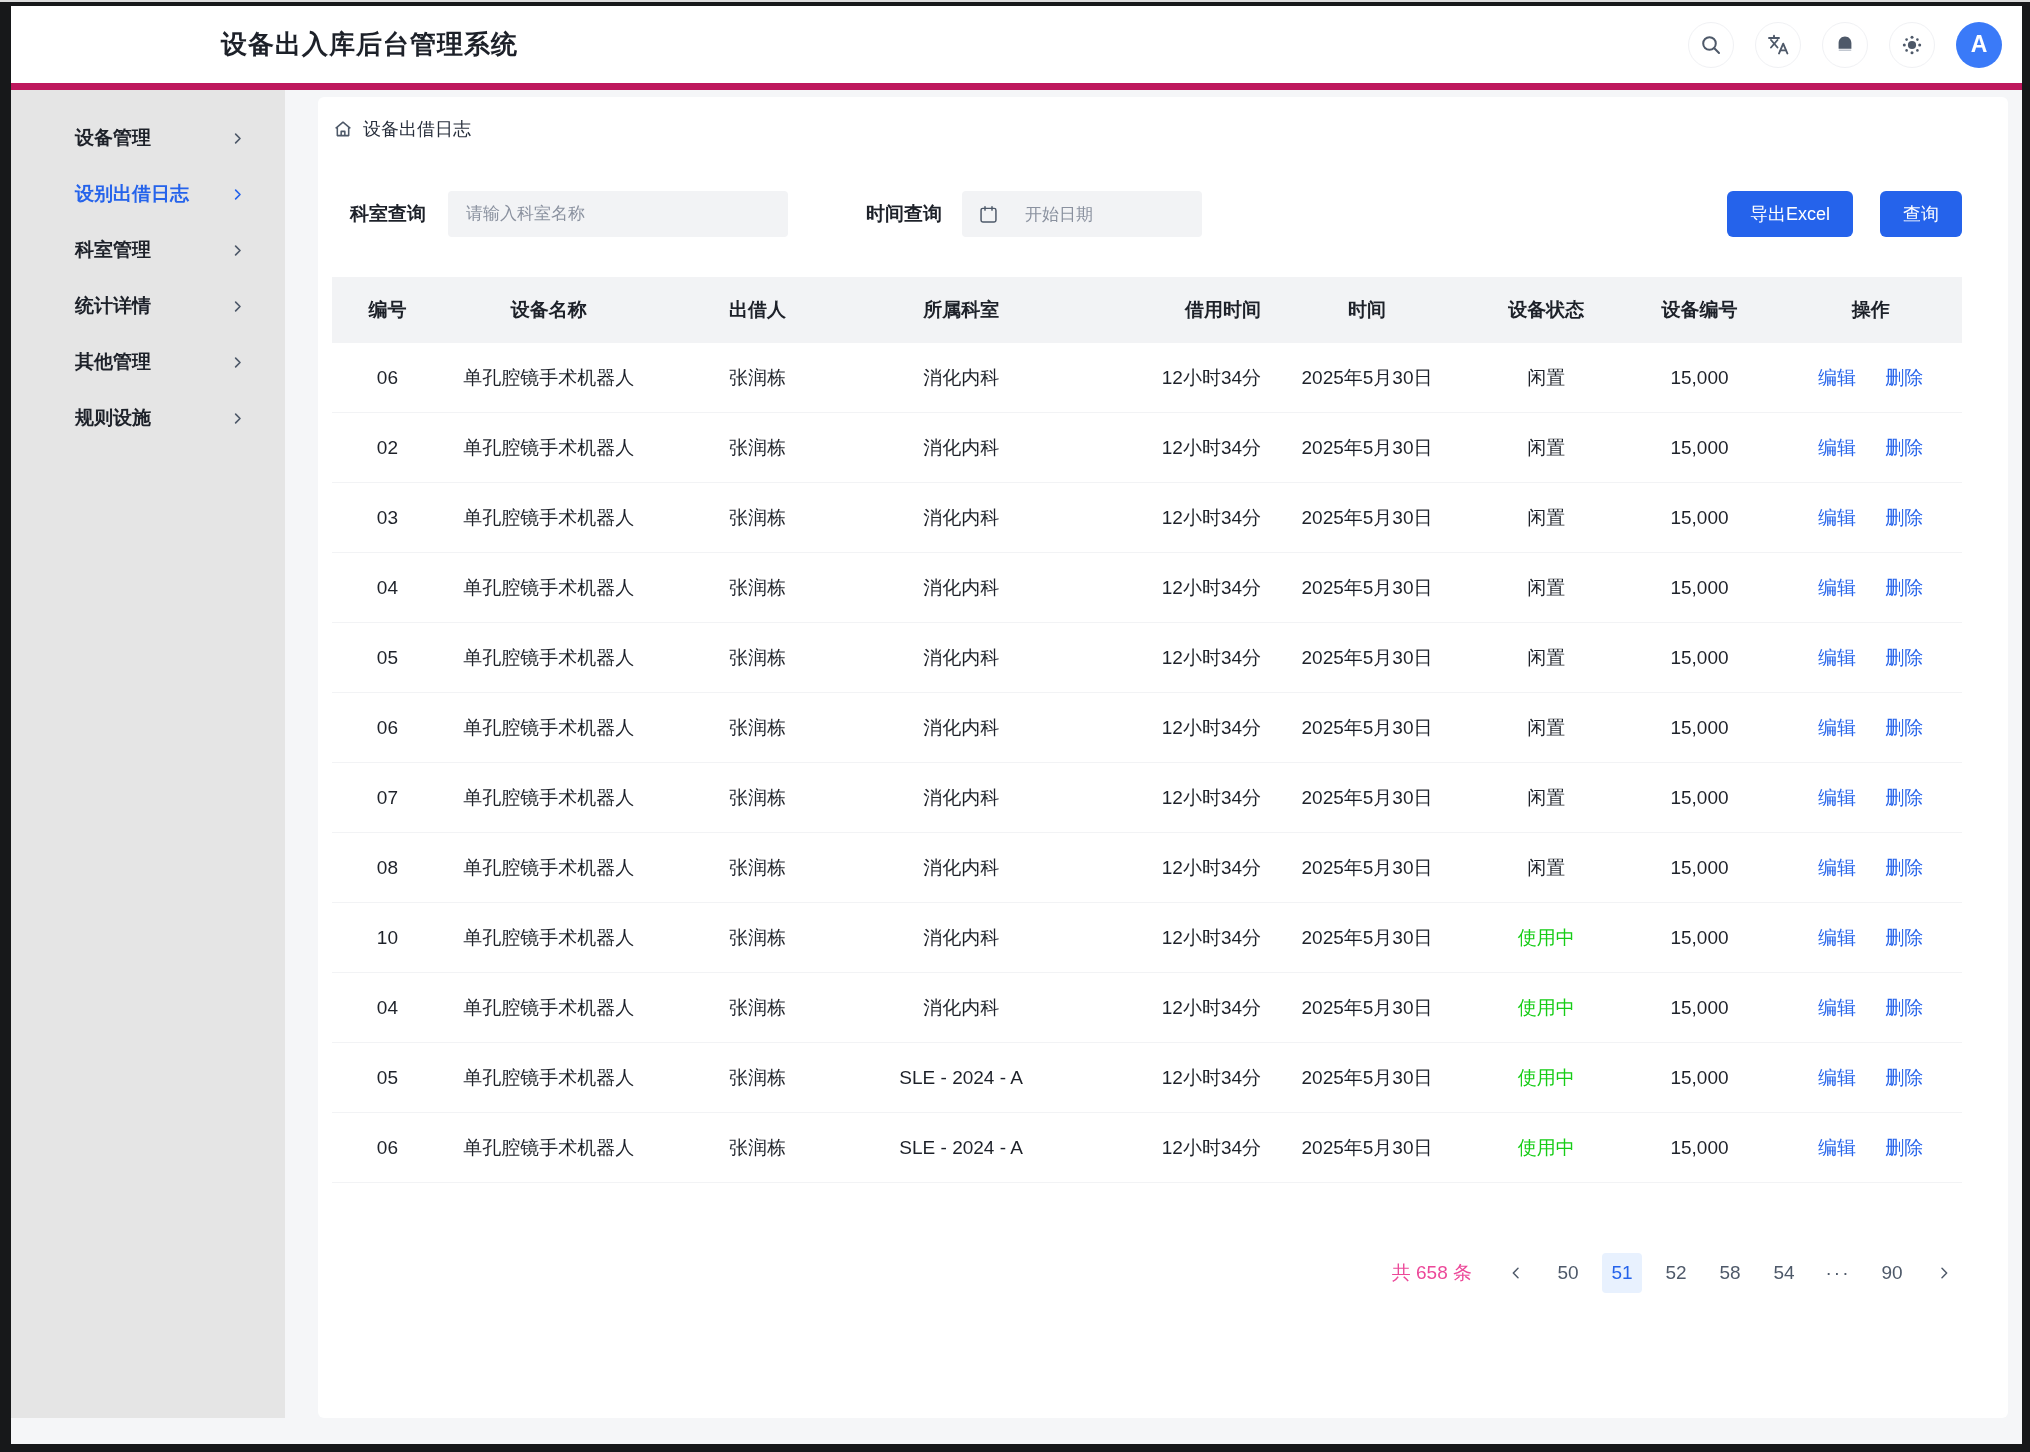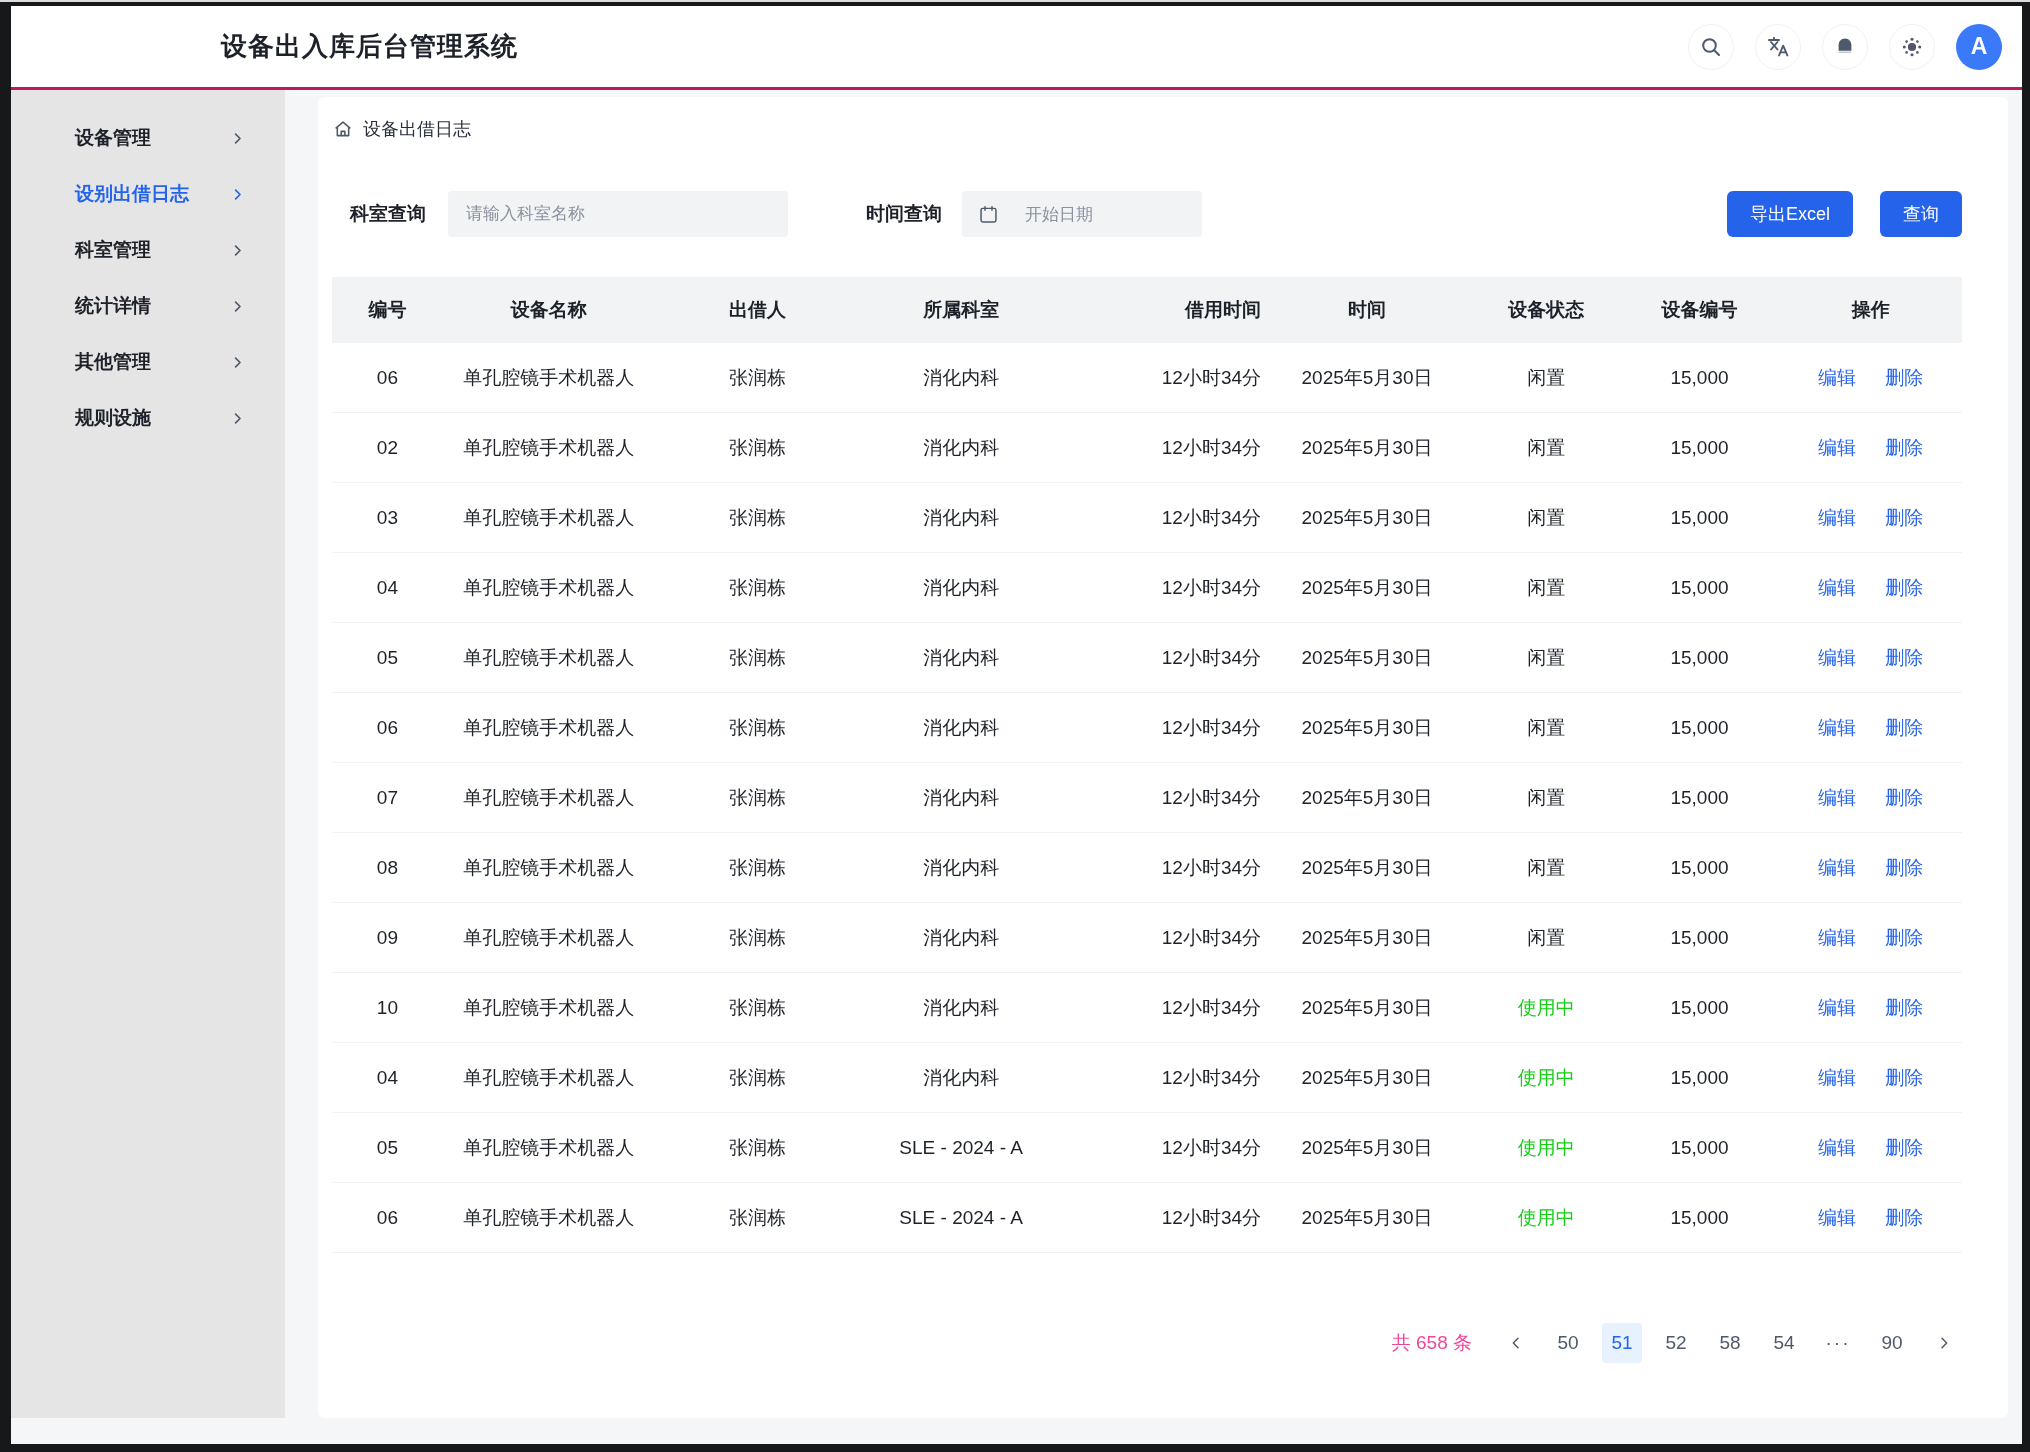--- a/index.html
+++ b/index.html
@@ -1,21 +1,21 @@
 <!DOCTYPE html>
 <html><head>
 <meta charset="utf-8">
 <style>
   html,body{margin:0;padding:0;width:2030px;height:1452px;overflow:hidden;
     font-family:"Liberation Sans","DejaVu Sans",sans-serif;background:#17181a;}
   .top-hairline{position:absolute;left:0;top:0;width:100%;height:2px;background:#dcdcdc;}
   .frame{position:absolute;left:11px;top:6px;right:8px;bottom:8px;background:#f5f6f8;
     display:flex;flex-direction:column;overflow:hidden;}
   
-  .topbar{height:84px;flex:none;background:#fff;border-bottom:3px solid #be185d;
+  .topbar{height:84px;flex:none;background:#fff;border-bottom:7px solid #be185d;
     display:flex;align-items:center;padding:0 20px 0 210px;box-sizing:border-box;}
   .topbar-title{font-size:26px;font-weight:700;color:#1d2129;letter-spacing:1px;}
   .topbar-actions{margin-left:auto;display:flex;align-items:center;gap:21px;}
   .icon-btn{width:46px;height:46px;border-radius:50%;background:#fff;border:1px solid #f0f1f4;
     display:flex;align-items:center;justify-content:center;cursor:pointer;box-sizing:border-box;}
   .icon-btn svg{display:block;}
   .avatar{width:46px;height:46px;border-radius:50%;background:#3a7af8;color:#fff;
     display:flex;align-items:center;justify-content:center;font-size:23px;font-weight:600;cursor:pointer;}
   
   .body-row{flex:1;display:flex;min-height:0;padding-bottom:26px;box-sizing:border-box;}
@@ -350,34 +350,20 @@
     <td>12小时34分</td>
     <td>2025年5月30日</td>
     <td class="status-idle">闲置</td>
     <td>15,000</td>
     <td>
       <span class="op-link">编辑</span>
       <span class="op-link">删除</span>
     </td>
   </tr>
 
-  <tr>
-    <td>09</td>
-    <td>单孔腔镜手术机器人</td>
-    <td>张润栋</td>
-    <td>消化内科</td>
-    <td>12小时34分</td>
-    <td>2025年5月30日</td>
-    <td class="status-idle">闲置</td>
-    <td>15,000</td>
-    <td>
-      <span class="op-link">编辑</span>
-      <span class="op-link">删除</span>
-    </td>
-  </tr>
 
   <tr>
     <td>10</td>
     <td>单孔腔镜手术机器人</td>
     <td>张润栋</td>
     <td>消化内科</td>
     <td>12小时34分</td>
     <td>2025年5月30日</td>
     <td class="status-in_use">使用中</td>
     <td>15,000</td>

